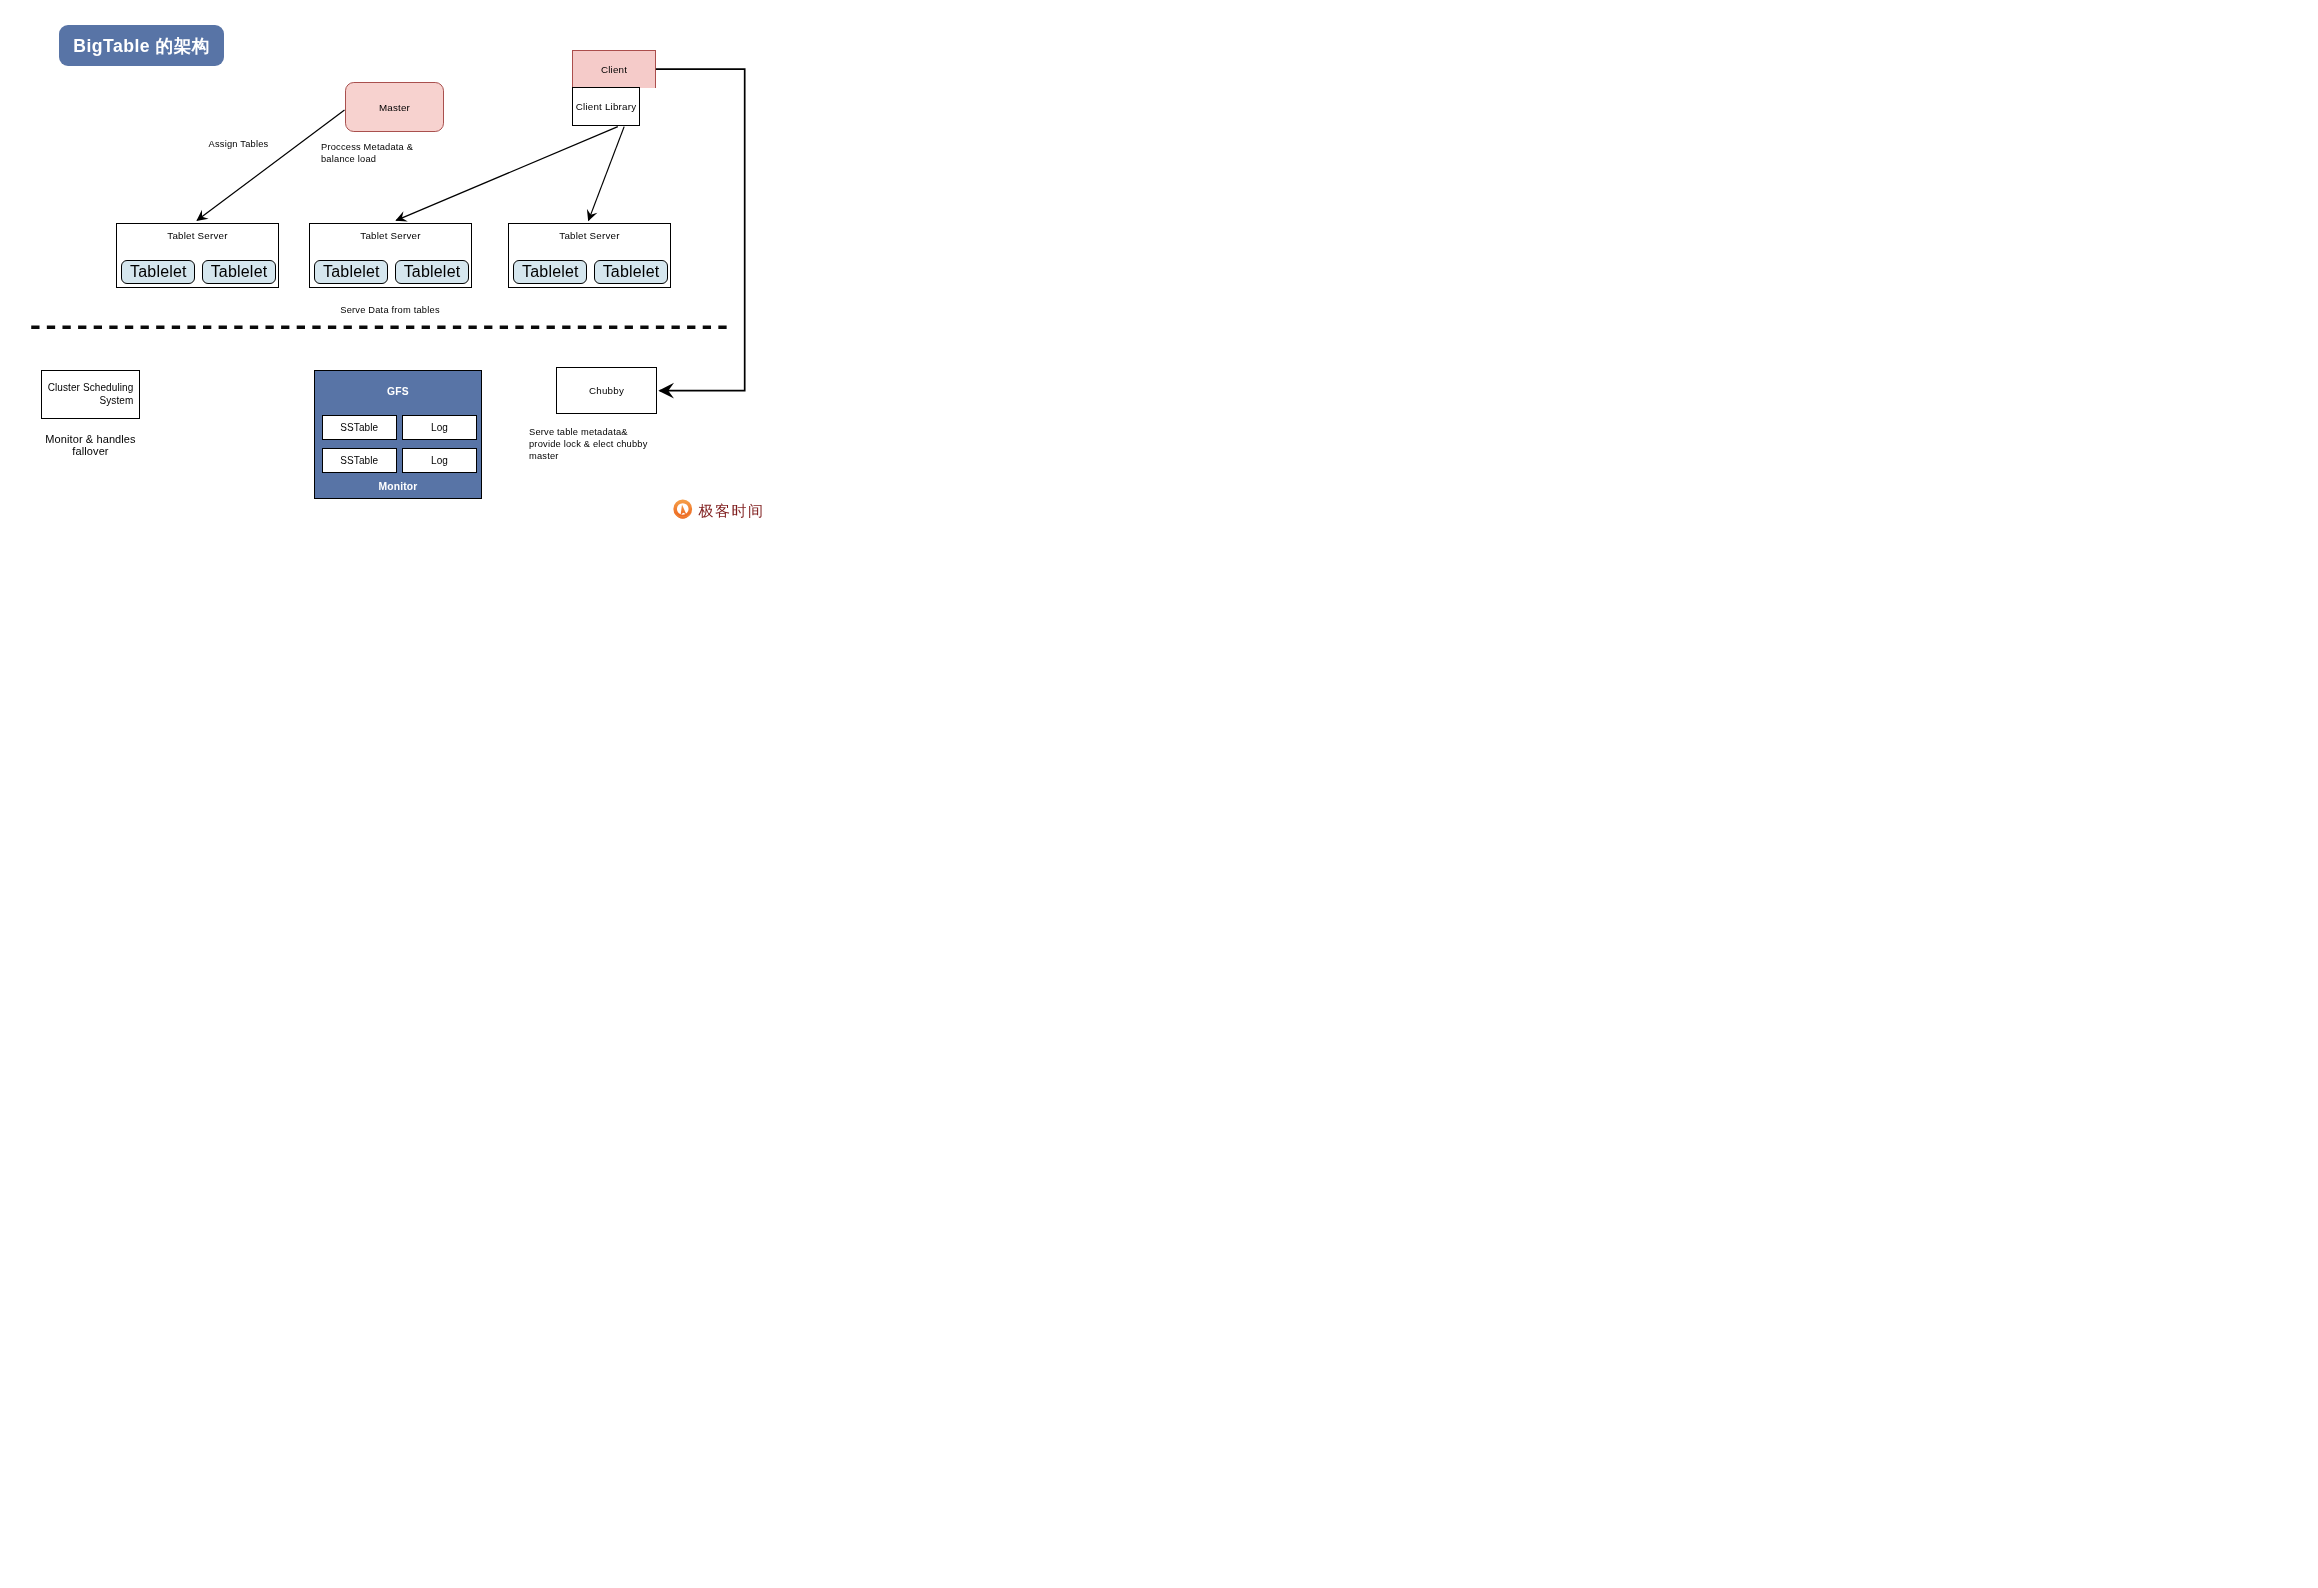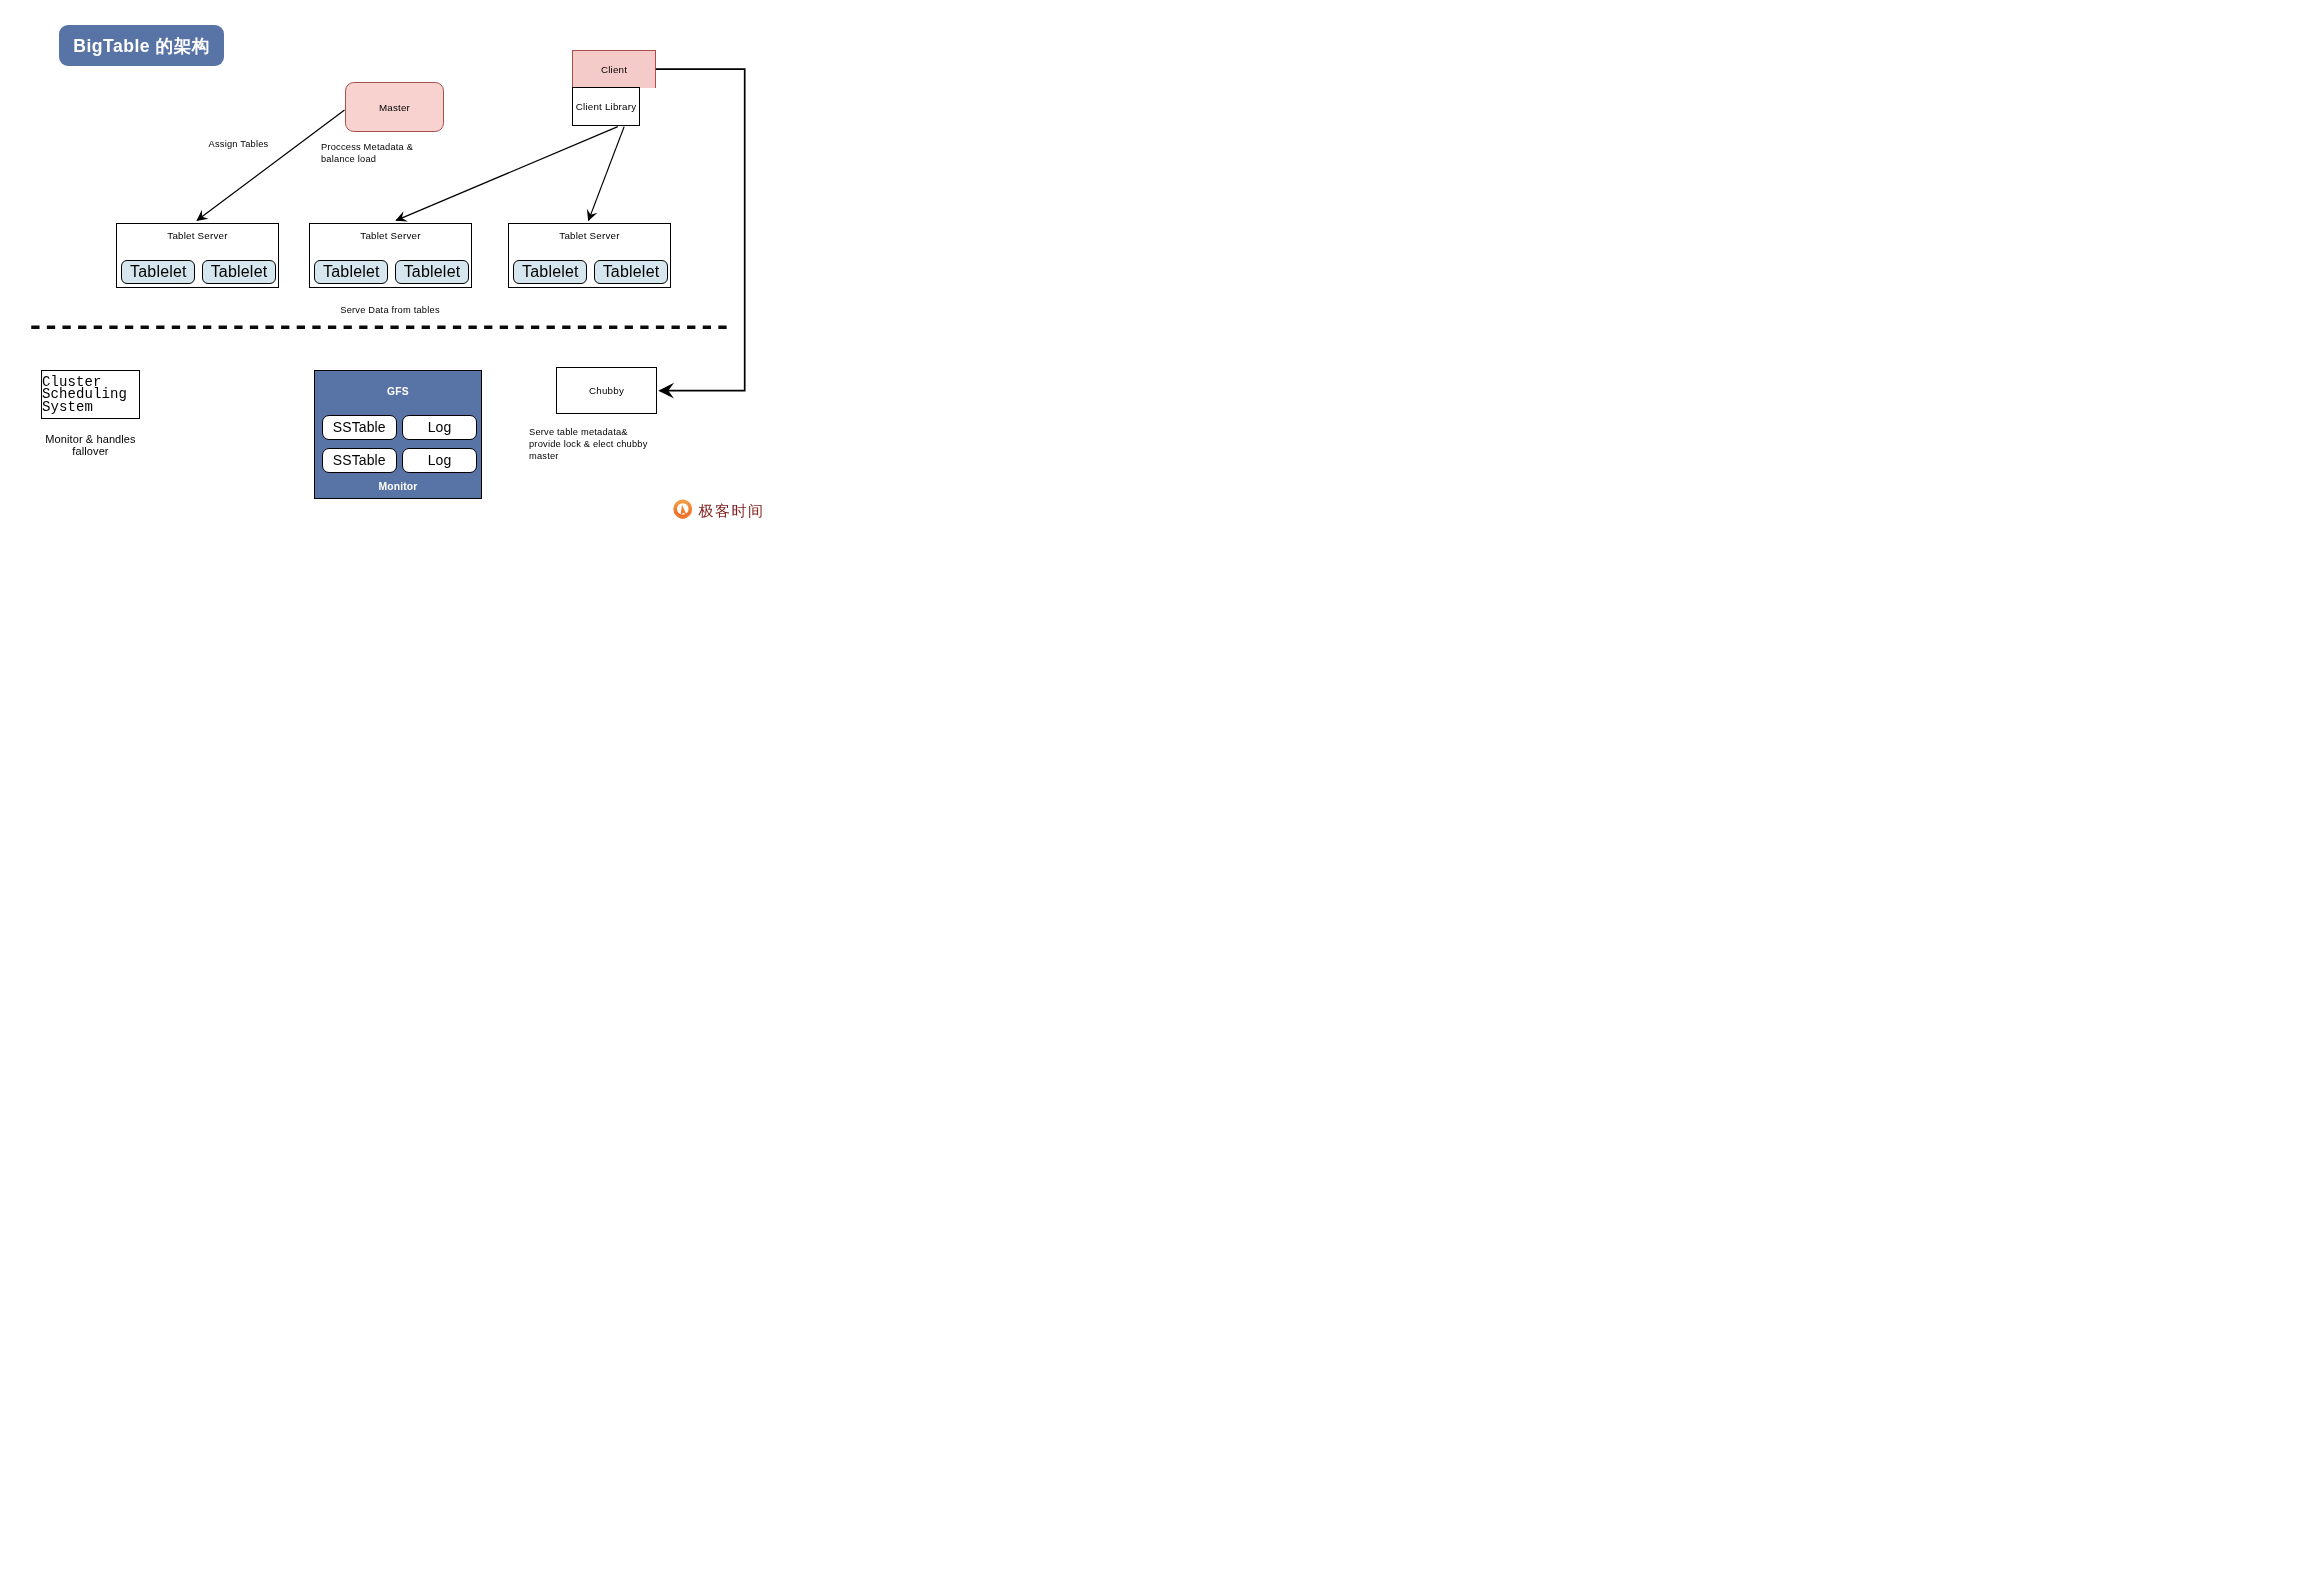--- a/index.html
+++ b/index.html
@@ -27,29 +27,29 @@
   .tserver .ts-label{position:absolute;left:0;top:5.9px;width:100%;text-align:center;
           font-size:9.8px;letter-spacing:0.2px;}
   .tablelet{position:absolute;top:36px;width:72px;height:21.5px;background:#d5e6ee;
           border:1.2px solid #000;border-radius:6px;display:flex;align-items:center;
           justify-content:center;font-size:16px;letter-spacing:0.2px;}
   .tablelet.t1{left:4.4px;} .tablelet.t2{left:85px;}
 
   .serve-label{left:317px;top:305px;width:146px;font-size:9.3px;text-align:center;letter-spacing:0.2px;}
 
   .cluster{left:41px;top:370px;width:99px;height:49px;background:#fff;border:1.5px solid #000;}
-  .cluster .inner{font-size:14px;line-height:12.2px;text-align:left;letter-spacing:0.1px;font-family:Liberation Mono, monospace;}
+  .cluster .inner{font-size:10px;line-height:12.2px;text-align:right;letter-spacing:0.1px;}
   .monitor-caption{left:27px;top:433px;width:127px;font-size:11px;text-align:center;letter-spacing:0.1px;}
 
   .gfs{left:314px;top:370px;width:168px;height:129px;background:#5874a6;border:1.5px solid #000;}
   .gfs-label{position:absolute;left:0;top:14.6px;width:100%;text-align:center;color:#fff;
           font-weight:700;font-size:10.3px;letter-spacing:0.2px;}
   .gfs-cell{position:absolute;width:73px;height:22.5px;background:#fff;border:1.2px solid #000;
-          border-radius:7px;display:flex;align-items:center;justify-content:center;
-          font-size:14px;letter-spacing:0.1px;}
+          border-radius:0;display:flex;align-items:center;justify-content:center;
+          font-size:10px;letter-spacing:0.1px;}
   .gc-r1{top:44px;} .gc-r2{top:77px;}
   .gc-c1{left:6.8px;} .gc-c2{left:87px;}
   .gfs-footer{position:absolute;left:0;top:110px;width:100%;text-align:center;color:#fff;
           font-weight:700;font-size:10.3px;letter-spacing:0.2px;}
 
   .chubby{left:556px;top:367px;width:101px;height:47px;background:#fff;border:1.5px solid #000;
           font-size:9.8px;letter-spacing:0.2px;}
   .chubby-caption{left:529px;top:426px;width:156px;}
 
   .edges{left:0;top:0;width:773px;height:530px;pointer-events:none;z-index:10;}

